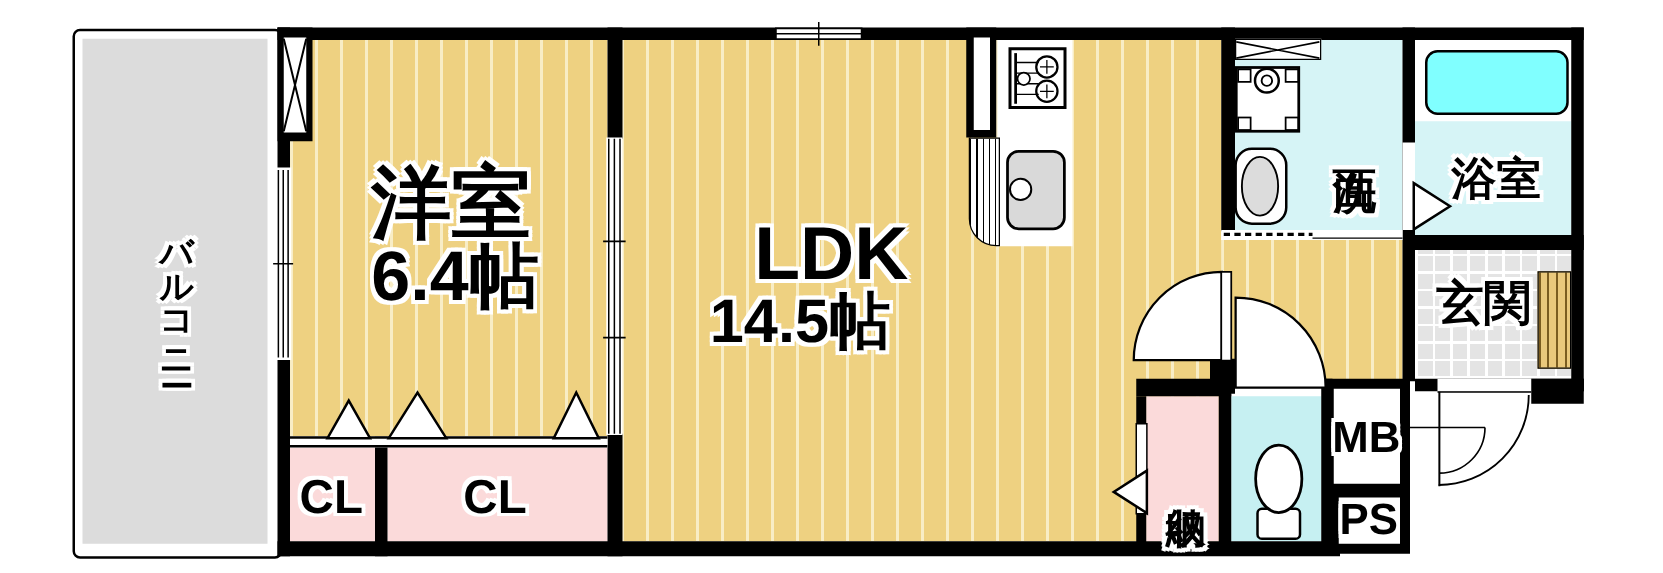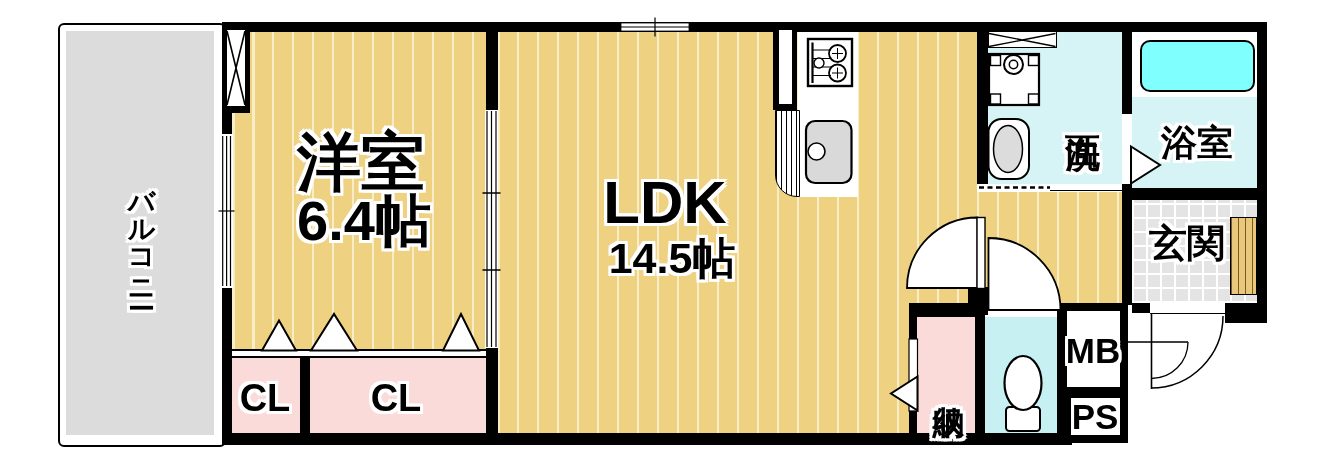--- a/index.html
+++ b/index.html
@@ -158,21 +158,21 @@
       <path d="M1223 316 A72 72 0 0 1 1151 388" stroke-width="1.5"></path>
       <path d="M1188 342 A36.5 36.5 0 0 1 1151.5 378.5" stroke-width="1.3"></path>
       <path d="M1126.5 342 H1188 M1126.5 342 V388" stroke-width="1.3"></path>
     </g>
   </svg>
 
   <div class="lbl vlbl" style="left:141px;top:232px;font-size:27px;">バルコニー</div>
   <div class="lbl" style="left:361px;top:162px;font-size:64px;">洋室</div>
   <div class="lbl" style="left:364px;top:221px;font-size:56px;">6.4帖</div>
   <div class="lbl" style="left:665px;top:203px;font-size:60px;">LDK</div>
-  <div class="lbl" style="left:672px;top:258px;font-size:43px;">14.5帖</div>
+  <div class="lbl" style="left:640px;top:258px;font-size:49px;">14.5帖</div>
   <div class="lbl" style="left:265px;top:398px;font-size:38px;">CL</div>
   <div class="lbl" style="left:396px;top:398px;font-size:38px;">CL</div>
   <div class="lbl vlbl" style="left:1083px;top:108px;font-size:35px;">洗面</div>
   <div class="lbl" style="left:1197px;top:143px;font-size:36px;">浴室</div>
   <div class="lbl" style="left:1187px;top:243px;font-size:38px;">玄関</div>
   <div class="lbl vlbl" style="left:949px;top:381px;font-size:32px;">収納</div>
   <div class="lbl" style="left:1093px;top:350px;font-size:35px;">MB</div>
   <div class="lbl" style="left:1095px;top:416px;font-size:35px;">PS</div>
 </div>
 

